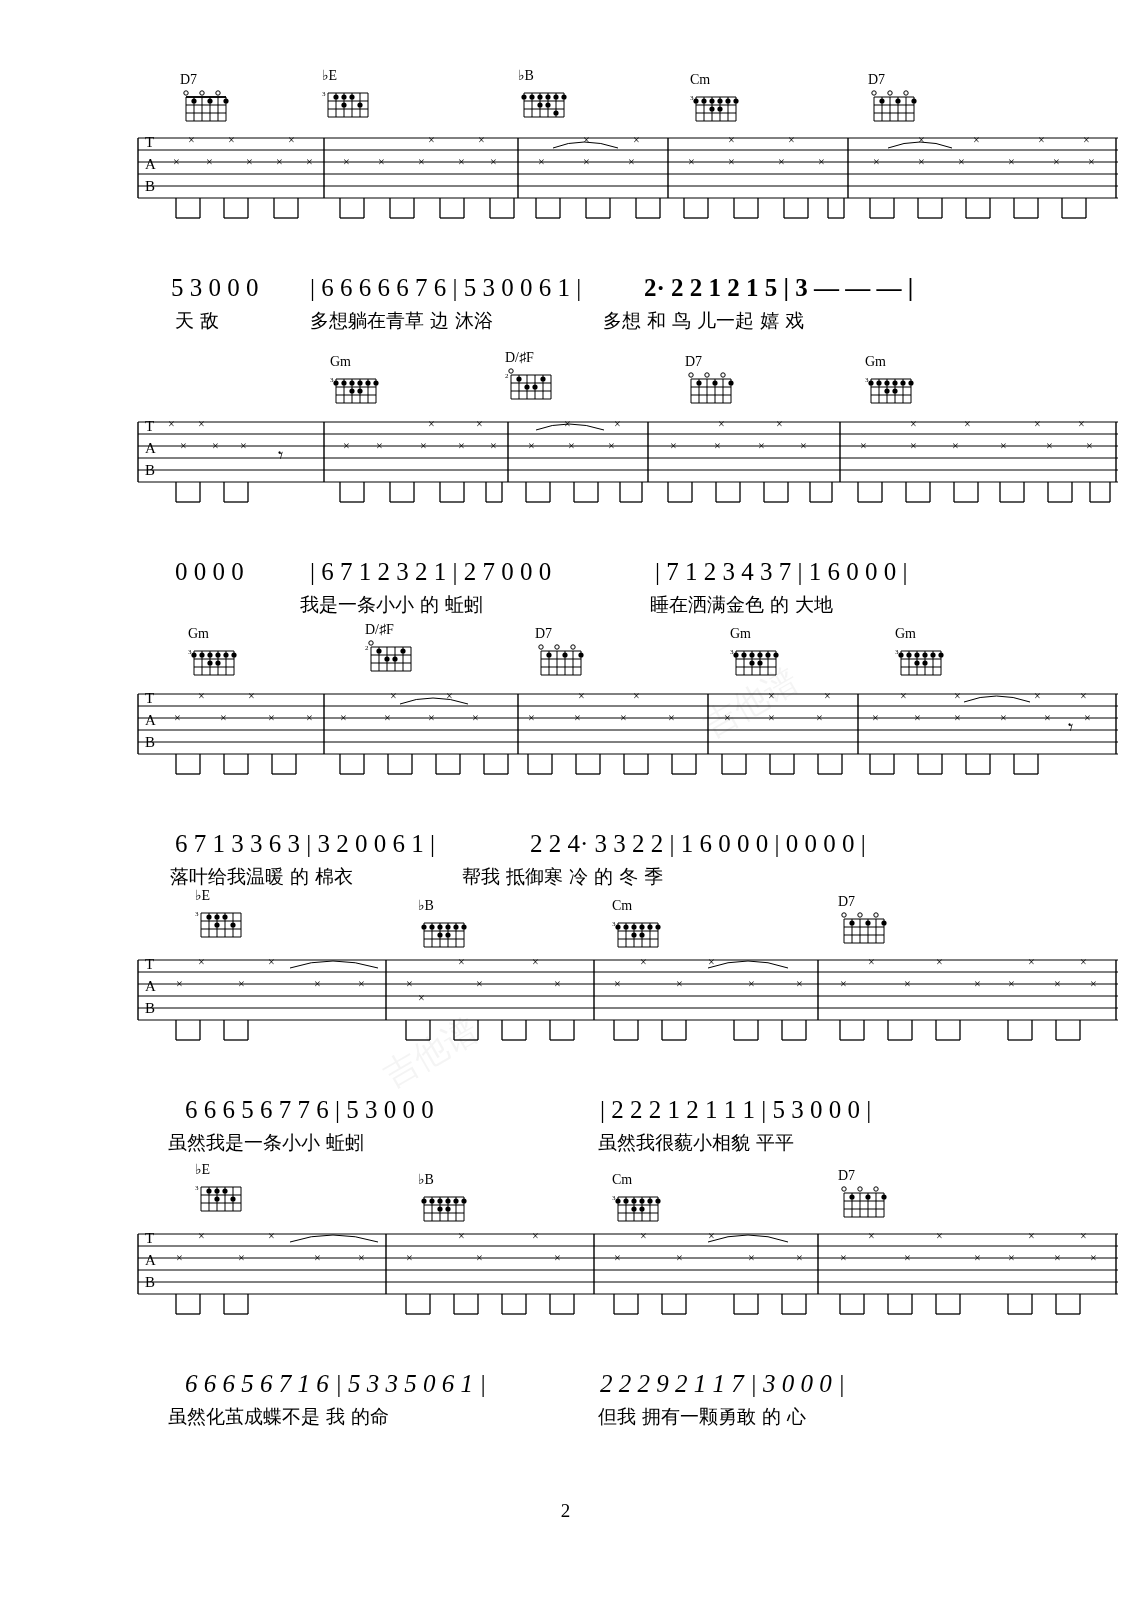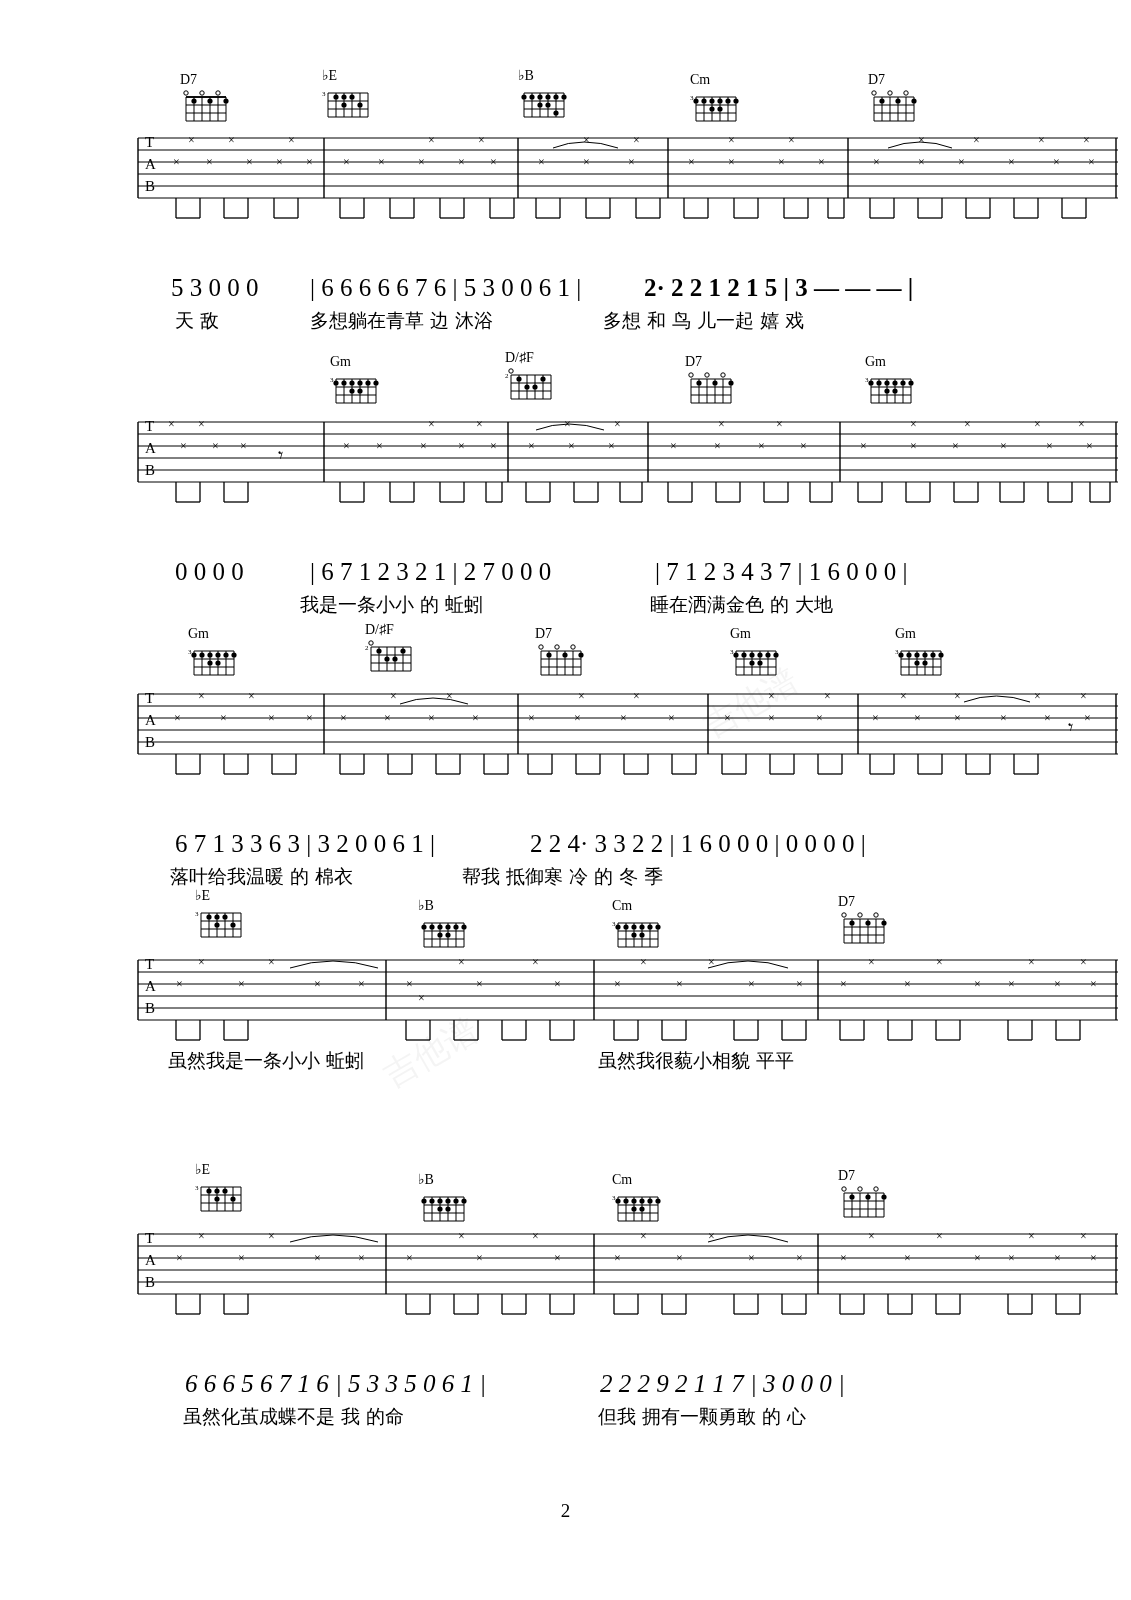--- a/index.html
+++ b/index.html
@@ -1180,20 +1180,24 @@
           <line x1="880" y1="68" x2="880" y2="88"></line>
             <line x1="904" y1="68" x2="904" y2="88"></line>
             <line x1="880" y1="88" x2="904" y2="88"></line>
           <line x1="928" y1="68" x2="928" y2="88"></line>
             <line x1="952" y1="68" x2="952" y2="88"></line>
             <line x1="928" y1="88" x2="952" y2="88"></line>
         </g>
       </svg>
     </div>
 
+    <div class="numline" style="margin-top:48px;">
+      <span class="seg" style="left:185px;">6 6 6 5 6 7 7 6 | 5 3 0  0  0</span>
+      <span class="seg" style="left:600px;">| 2 2 2 1 2 1 1 1 | 5 3 0  0  0 |</span>
+    </div>
 
     <div class="lyricline">
       <span class="seg" style="left:168px;">虽然我是一条小小   蚯蚓</span>
       <span class="seg" style="left:598px;">虽然我很藐小相貌   平平</span>
     </div>
   </div>
 
   <div class="system" style="position:absolute; left:0; top:1162px;">
 
     <div class="chordrow">
@@ -1419,19 +1423,19 @@
         </g>
       </svg>
     </div>
 
     <div class="numline" style="margin-top:48px;font-style:italic;">
       <span class="seg" style="left:185px;">6 6 6 5 6 7 1 6 | 5 3 3 5 0   6 1 |</span>
       <span class="seg" style="left:600px;">2 2 2 9 2 1 1 7 | 3  0  0  0 |</span>
     </div>
 
     <div class="lyricline">
-      <span class="seg" style="left:168px;margin-left:15px;">虽然化茧成蝶不是 我 的命</span>
+      <span class="seg" style="left:168px;">虽然化茧成蝶不是 我 的命</span>
       <span class="seg" style="left:598px;">但我 拥有一颗勇敢  的 心</span>
     </div>
   </div>
 
   <div class="pagenum">2</div>
 </div>
 
 </body></html>

